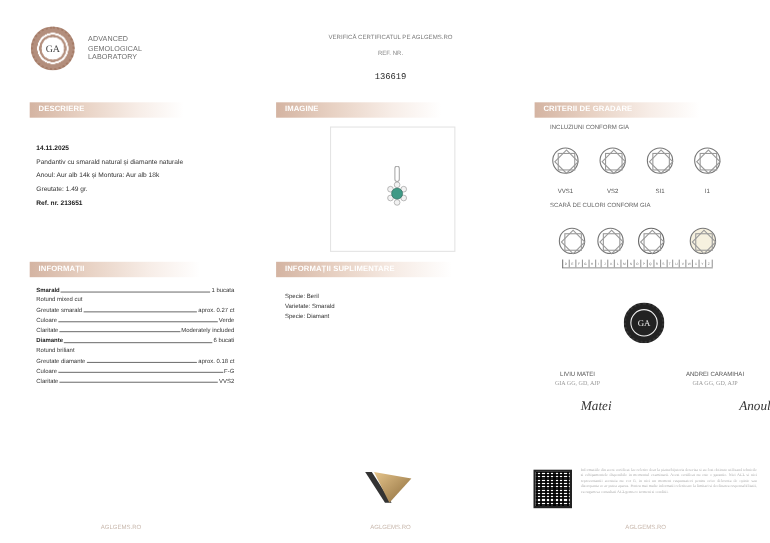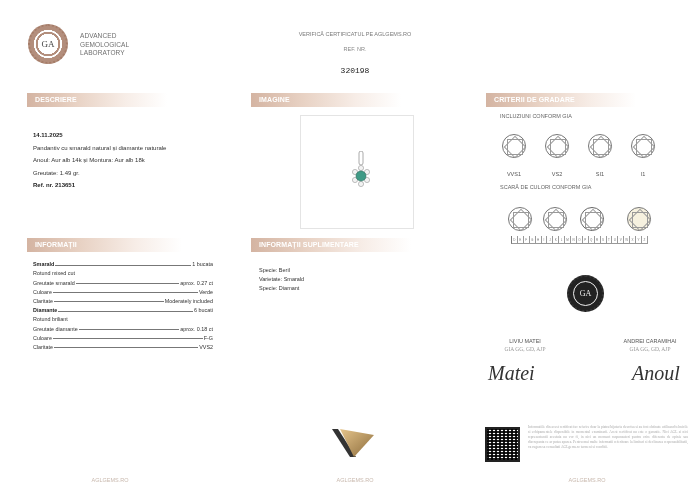--- a/index.html
+++ b/index.html
@@ -50,21 +50,21 @@
   .color-title { left: 500px; top: 184px; font-size: 5.5px; color: #666; }
   .scale { left: 511px; top: 236px; width: 137px; height: 8px; border-left: 0.6px solid #777; border-bottom: 0.6px solid #999; display: flex; }
   .scale span { flex: 1; font-size: 3px; color: #777; text-align: center; border-right: 0.5px solid #999; line-height: 8px; }
 
   
   .seal { left: 567px; top: 275px; width: 37px; height: 37px; border-radius: 50%; background: #222; border: 2px dotted #333; }
   .seal .ring { position: absolute; left: 4px; top: 4px; width: 25px; height: 25px; border-radius: 50%; border: 1.2px solid #eee; display: flex; align-items: center; justify-content: center; color: #eee; font-size: 8px; font-family: "Liberation Serif", serif; }
 
   .sig-name { font-size: 5.5px; color: #555; text-align: center; width: 90px; }
   .sig-cred { font-size: 5.5px; color: #999; text-align: center; width: 90px; font-family: "Liberation Serif", serif; }
-  .sig { font-family: "Liberation Serif", serif; font-style: italic; font-size: 20px; color: #333; }
+  .sig { font-family: "Liberation Serif", serif; font-style: italic; font-size: 12px; color: #333; margin-left: 40px; }
 
   
   .qr { left: 485px; top: 427px; width: 35px; height: 35px; background:
       repeating-linear-gradient(0deg, #222 0 2px, #fff 2px 3px),
       repeating-linear-gradient(90deg, #222 0 2px, #fff 2px 4px);
       background-blend-mode: multiply; border: 2px solid #222; }
   .qr-cap { left: 487px; top: 419px; font-size: 3px; color: #bbb; }
   .disclaimer { left: 528px; top: 425px; width: 160px; font-size: 3.6px; line-height: 5px; color: #aaa; text-align: justify; font-family: "Liberation Serif", serif; }
   .footer-link { font-size: 5.5px; color: #c8b8ad; top: 477px; width: 120px; text-align: center; }
   .vlogo { left: 330px; top: 425px; width: 45px; height: 35px; }
@@ -75,21 +75,21 @@
 <div class="abs logo-badge">
   <div class="mono">GA</div>
 </div>
 <div class="abs logo-text">
   <div>ADVANCED</div>
   <div>GEMOLOGICAL</div>
   <div>LABORATORY</div>
 </div>
 <div class="abs verify">VERIFICĂ CERTIFICATUL PE AGLGEMS.RO</div>
 <div class="abs refnr-label">REF. NR.</div>
-<div class="abs refnr-val">320198</div>
+<div class="abs refnr-val">136619</div>
 
 <div class="abs sec sec-desc">DESCRIERE</div>
 <div class="abs sec sec-img">IMAGINE</div>
 <div class="abs sec sec-crit">CRITERII DE GRADARE</div>
 <div class="abs sec sec-info">INFORMAȚII</div>
 <div class="abs sec sec-sup">INFORMAȚII SUPLIMENTARE</div>
 
 <div class="abs desc">
   <div class="b">14.11.2025</div>
   <div>Pandantiv cu smarald natural și diamante naturale</div>

